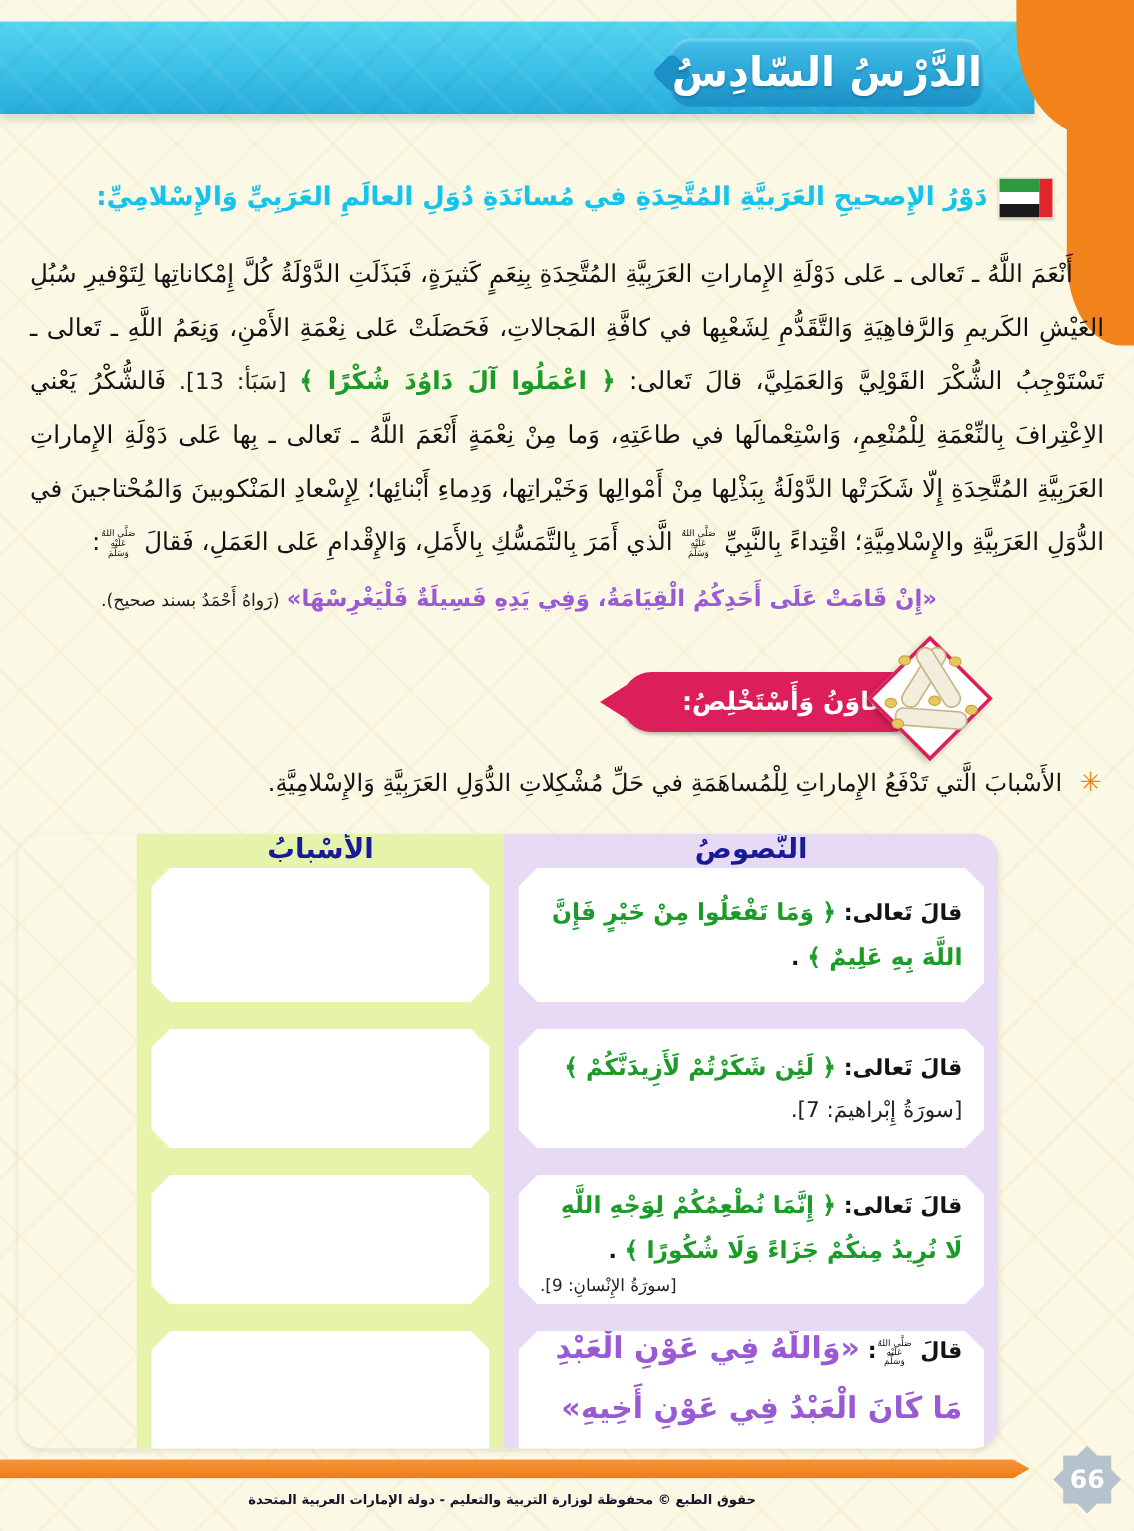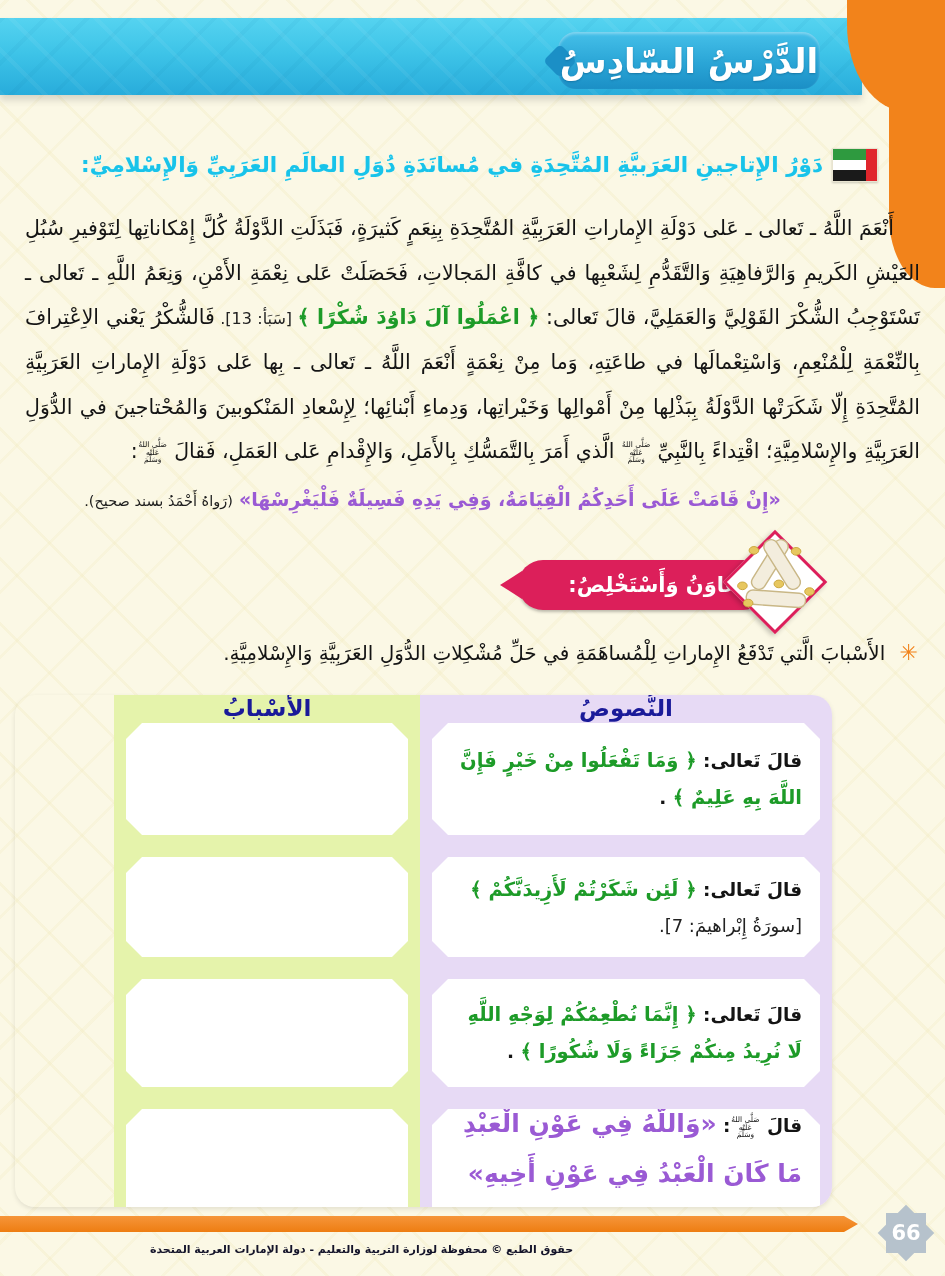--- a/index.html
+++ b/index.html
@@ -71,21 +71,21 @@
     text-shadow:0 0 1px #bff1fb;
   }
 
   
   .para{
     position:absolute; top:206px; right:25px; left:25px;
     font-size:20.5px; line-height:2.18; color:#141414;
     text-align:justify; text-indent:26px; font-weight:500;
   }
   .q-green{ color:#1D9B28; font-weight:bold; }
-  .ref-inline{ color:#222; font-size:16px; font-weight:normal; }
+  .ref-inline{ color:#222; font-size:19px; font-weight:normal; }
   .seal{
     display:inline-block; width:30px; font-size:7.5px; line-height:1.05;
     text-align:center; vertical-align:middle; color:#111; font-weight:normal;
     text-indent:0; white-space:normal;
   }
   .hadith-line{
     position:absolute; top:488px; left:60px; right:140px;
     text-align:center; font-size:19px;
   }
   .hadith-line .h-text{ color:#9A5AD4; font-weight:bold; }
@@ -153,21 +153,21 @@
   .cellbox .purple-src{ color:#9A5AD4; font-weight:normal; font-size:11px; }
 
   
   .footer-bar{
     position:absolute; top:1216px; left:0; width:858px; height:16px;
     background:linear-gradient(180deg,#F6953A,#EE7D12);
     clip-path:polygon(0 0,calc(100% - 14px) 0,100% 50%,calc(100% - 14px) 100%,0 100%);
   }
   .footer-text{
     position:absolute; top:1243px; left:150px; width:480px;
-    text-align:left; font-size:11px; font-weight:bold; color:#14142a;
+    text-align:right; font-size:11px; font-weight:bold; color:#14142a;
   }
   .badge{ position:absolute; top:1202px; right:8px; width:62px; height:62px; }
   .badge .sq{ position:absolute; inset:11px; background:#B6C2CC; }
   .badge .sq.rot{ transform:rotate(45deg); }
   .badge .num{
     position:absolute; inset:0; display:flex; align-items:center; justify-content:center;
     color:#fff; font-size:21px; font-weight:bold; z-index:2;text-align:center;
   }
 </style>
 </head>
@@ -181,21 +181,21 @@
 </div>
 
 <div class="flag">
   <div class="hoist"></div>
   <div class="stripes">
     <div class="g"></div>
       <div class="w"></div>
       <div class="b"></div>
   </div>
 </div>
-<div class="sec-title">دَوْرُ الإِتاجينِ العَرَبيَّةِ المُتَّحِدَةِ في مُسانَدَةِ دُوَلِ العالَمِ العَرَبِيِّ وَالإِسْلامِيِّ:</div>
+<div class="sec-title">دَوْرُ الإِصحيحِ العَرَبيَّةِ المُتَّحِدَةِ في مُسانَدَةِ دُوَلِ العالَمِ العَرَبِيِّ وَالإِسْلامِيِّ:</div>
 
 <p class="para"><span>أَنْعَمَ اللَّهُ ـ تَعالى ـ عَلى دَوْلَةِ الإِماراتِ العَرَبِيَّةِ المُتَّحِدَةِ بِنِعَمٍ كَثيرَةٍ، فَبَذَلَتِ الدَّوْلَةُ كُلَّ إِمْكاناتِها لِتَوْفيرِ سُبُلِ العَيْشِ الكَريمِ وَالرَّفاهِيَةِ وَالتَّقَدُّمِ لِشَعْبِها في كافَّةِ المَجالاتِ، فَحَصَلَتْ عَلى نِعْمَةِ الأَمْنِ، وَنِعَمُ اللَّهِ ـ تَعالى ـ تَسْتَوْجِبُ الشُّكْرَ القَوْلِيَّ وَالعَمَلِيَّ، قالَ تَعالى: </span><span class="q-green">﴿ اعْمَلُوا آلَ دَاوُدَ شُكْرًا ﴾</span><span class="ref-inline"> [سَبَأ: 13]. </span><span>فَالشُّكْرُ يَعْني الاِعْتِرافَ بِالنِّعْمَةِ لِلْمُنْعِمِ، وَاسْتِعْمالَها في طاعَتِهِ، وَما مِنْ نِعْمَةٍ أَنْعَمَ اللَّهُ ـ تَعالى ـ بِها عَلى دَوْلَةِ الإِماراتِ العَرَبِيَّةِ المُتَّحِدَةِ إِلّا شَكَرَتْها الدَّوْلَةُ بِبَذْلِها مِنْ أَمْوالِها وَخَيْراتِها، وَدِماءِ أَبْنائِها؛ لِإِسْعادِ المَنْكوبينَ وَالمُحْتاجينَ في الدُّوَلِ العَرَبِيَّةِ والإِسْلامِيَّةِ؛ اقْتِداءً بِالنَّبِيِّ </span><span class="seal">صَلَّى اللهُ عَلَيْهِ وَسَلَّمَ</span><span> الَّذي أَمَرَ بِالتَّمَسُّكِ بِالأَمَلِ، وَالإِقْدامِ عَلى العَمَلِ، فَقالَ </span><span class="seal">صَلَّى اللهُ عَلَيْهِ وَسَلَّمَ</span><span>:</span></p>
 
 <div class="hadith-line">
   <span class="h-text">«إِنْ قَامَتْ عَلَى أَحَدِكُمُ الْقِيَامَةُ، وَفِي يَدِهِ فَسِيلَةٌ فَلْيَغْرِسْهَا»</span>
   <span class="h-src"> (رَواهُ أَحْمَدُ بسند صحيح).</span>
 </div>
 
 <div class="banner">
   <span class="txt">أَتَعاوَنُ وَأَسْتَخْلِصُ:</span>
@@ -236,20 +236,21 @@
       </div>
       <div class="cellbox">
         <div class="line1">
           <span>قالَ تَعالى: </span><span class="verse">﴿ لَئِن شَكَرْتُمْ لَأَزِيدَنَّكُمْ ﴾</span><span class="ref-in"> [سورَةُ إِبْراهيمَ: 7].</span>
         </div>
       </div>
       <div class="cellbox">
         <div class="line1">
           <span>قالَ تَعالى: </span><span class="verse">﴿ إِنَّمَا نُطْعِمُكُمْ لِوَجْهِ اللَّهِ لَا نُرِيدُ مِنكُمْ جَزَاءً وَلَا شُكُورًا ﴾</span><span> .</span>
         </div>
+        <div class="ref-block">[سورَةُ الإِنْسانِ: 9].</div>
       </div>
       <div class="cellbox">
         <div class="line1">
           <span>قالَ </span><span class="seal">صَلَّى اللهُ عَلَيْهِ وَسَلَّمَ</span><span>: </span><span class="purple">«وَاللَّهُ فِي عَوْنِ الْعَبْدِ مَا كَانَ الْعَبْدُ فِي عَوْنِ أَخِيهِ»</span><span class="purple-src"> رَواهُ مُسْلِمٌ.</span>
         </div>
       </div>
     </div>
   </div>
   <div class="col col-reasons">
     <div class="hdr">الأَسْبابُ</div>

